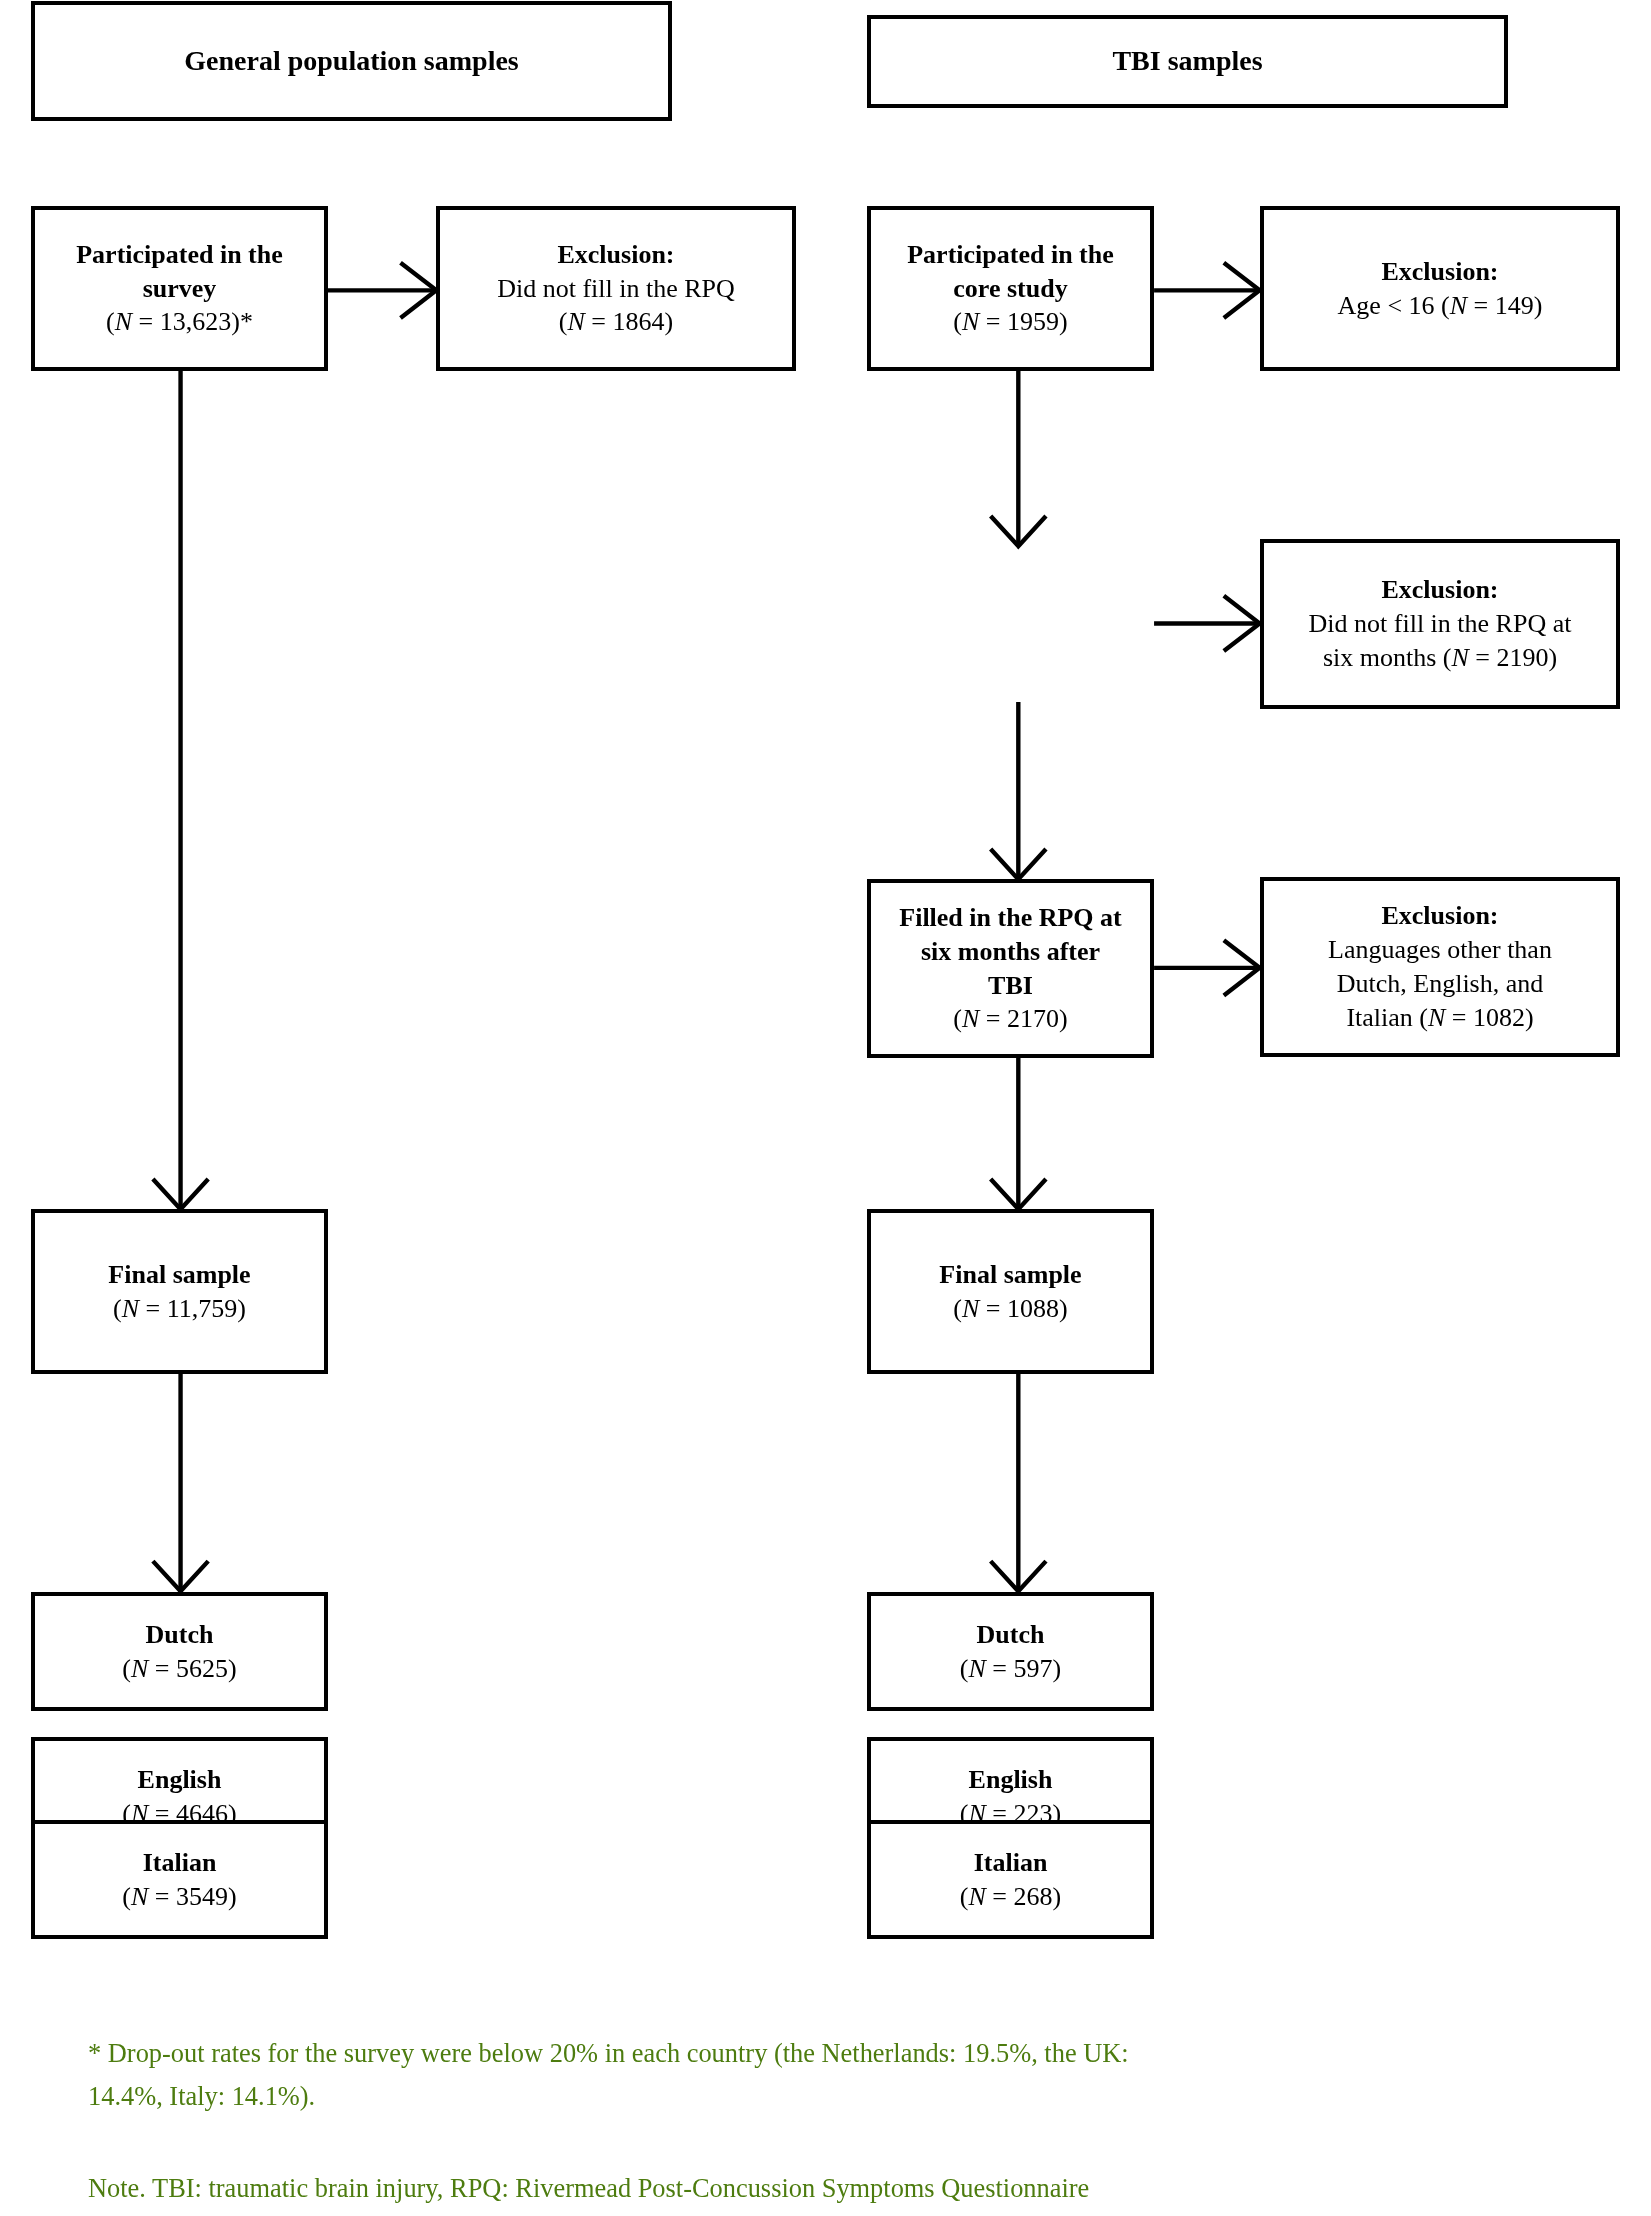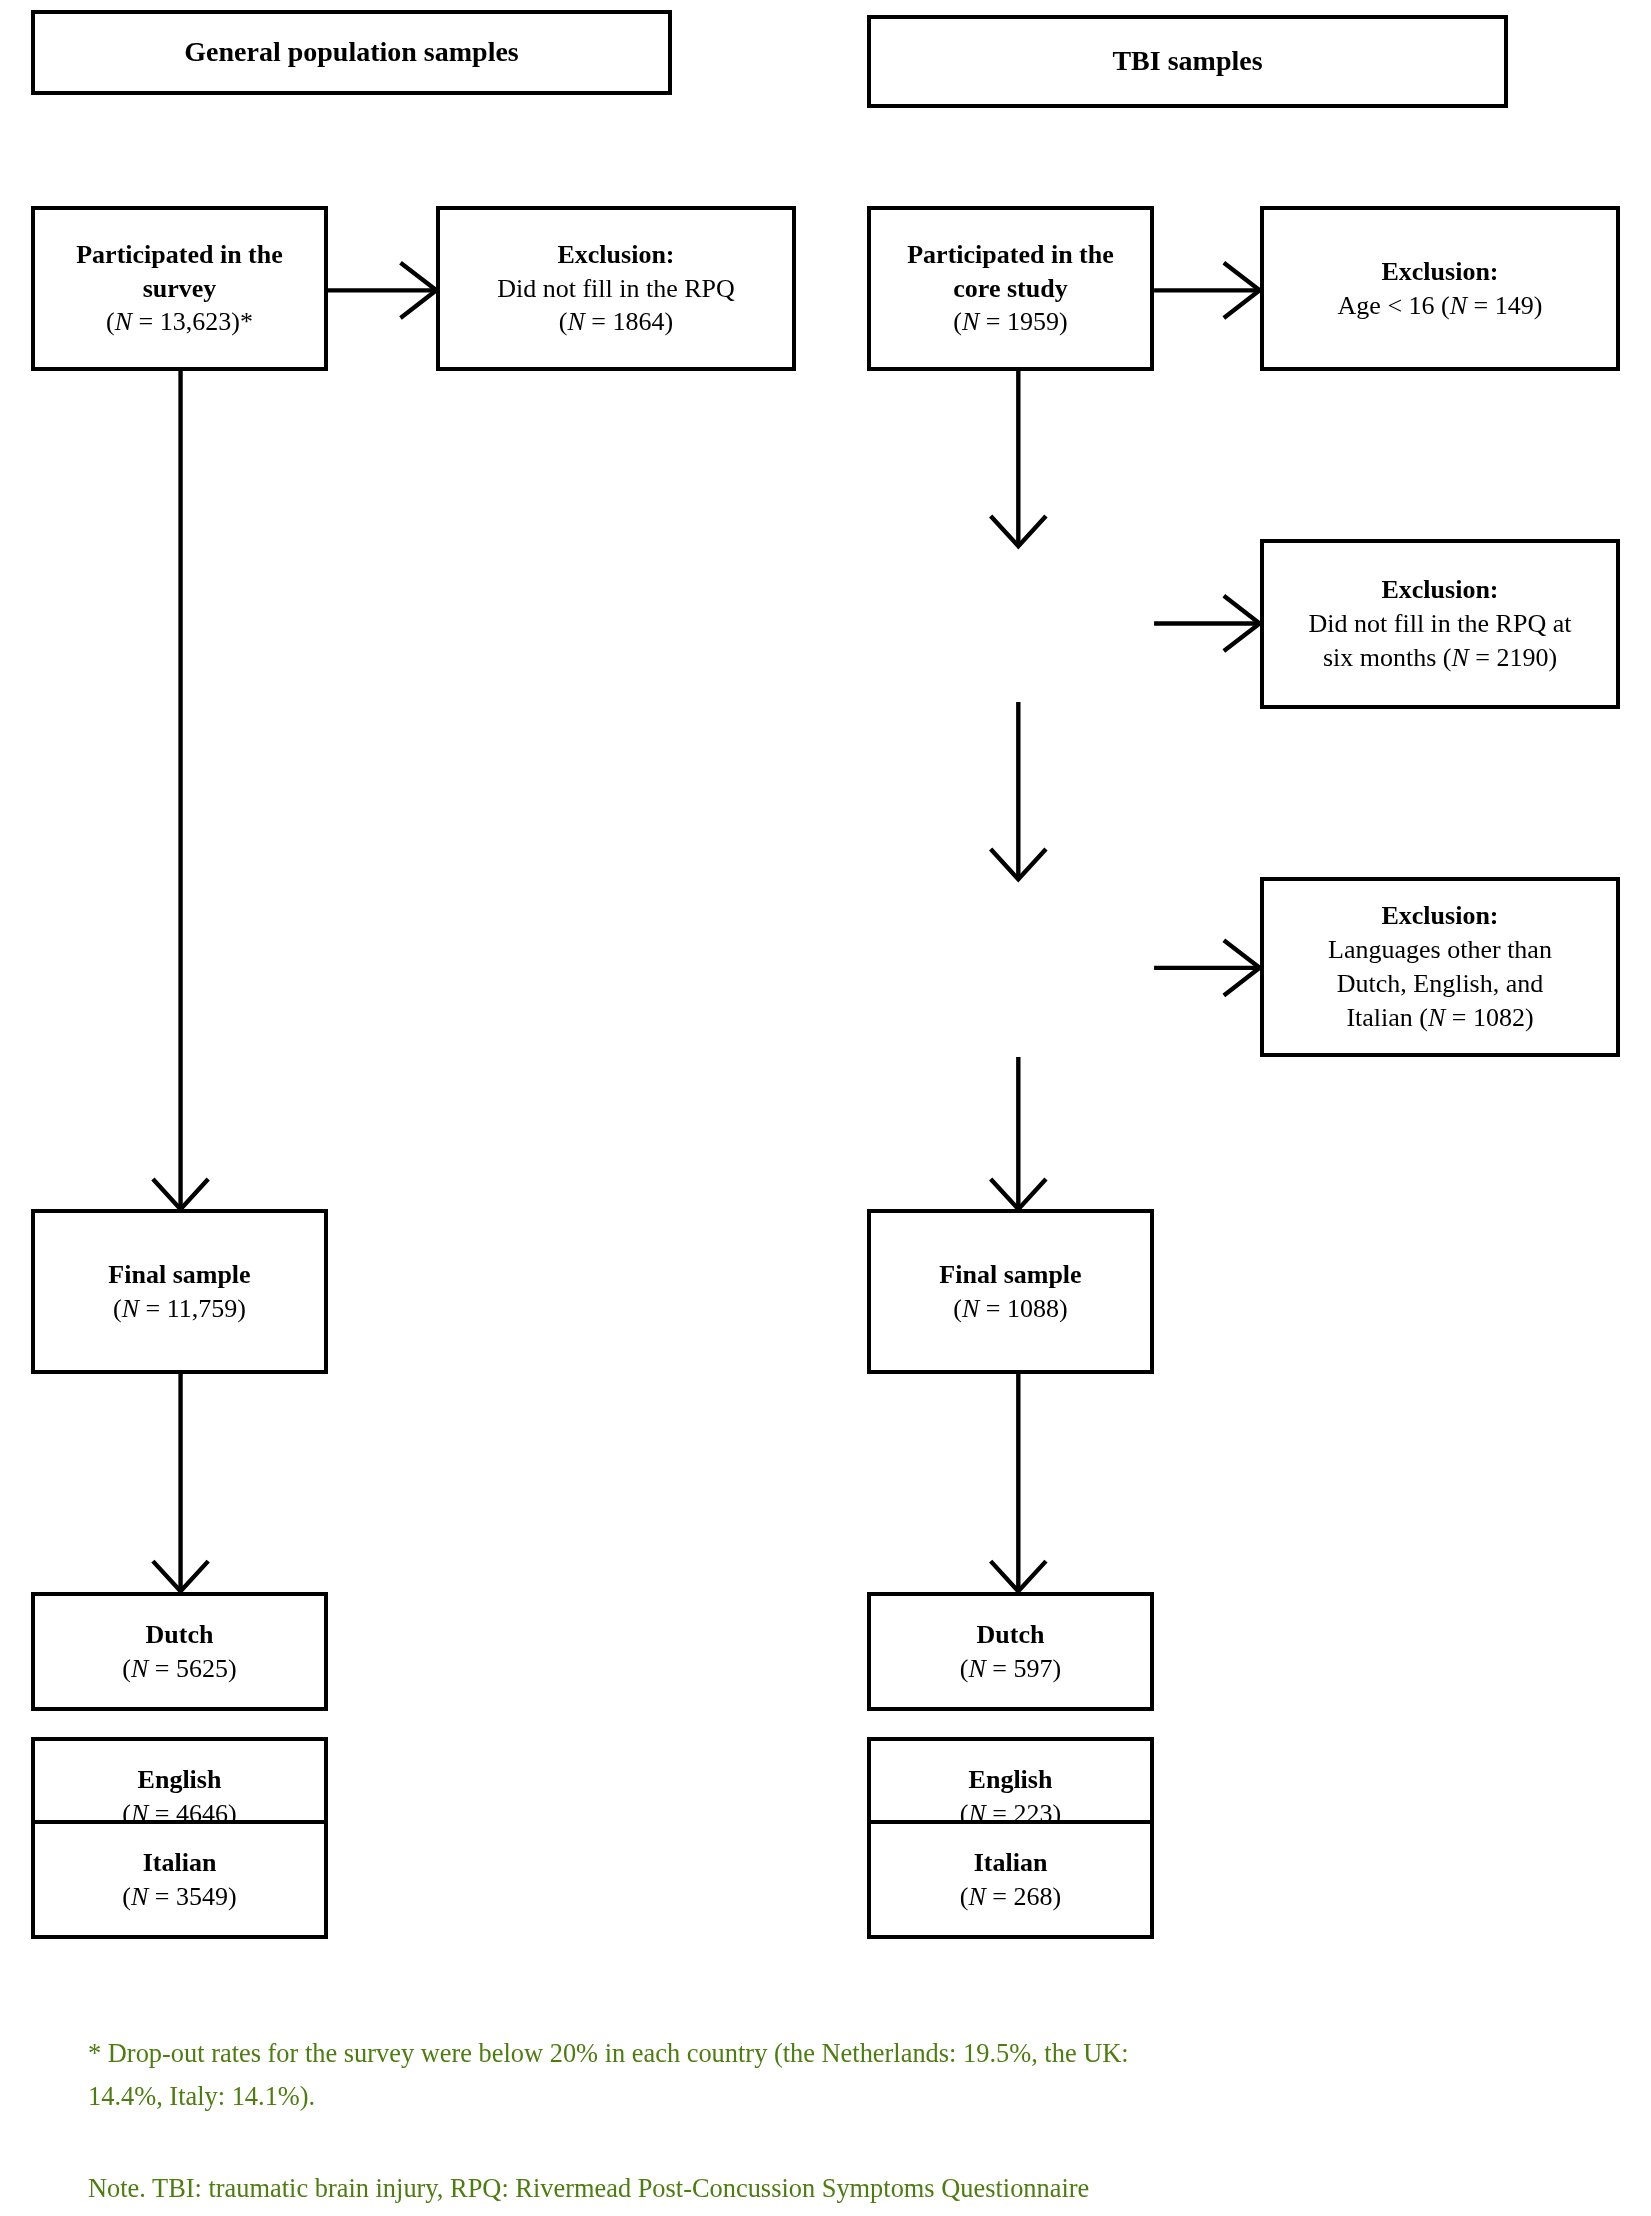--- a/index.html
+++ b/index.html
@@ -69,21 +69,21 @@
       <polyline points="1947,1496 2004,1540 1947,1584" stroke-width="7"></polyline>
 
       <line x1="1620" y1="1682" x2="1620" y2="1920"></line>
       <polyline points="1576,1876 1620,1924 1664,1876" stroke-width="7"></polyline>
 
       <line x1="1620" y1="2185" x2="1620" y2="2528"></line>
       <polyline points="1576,2484 1620,2532 1664,2484" stroke-width="7"></polyline>
     </g>
   </svg>
 
-  <div class="box hdr" style="left:31px;top:10px;width:641px;height:85px;">
+  <div class="box hdr" style="left:31px;top:1px;width:641px;height:120px;">
     <span class="ln">General population samples</span>
   </div>
 
   <div class="box hdr" style="left:867px;top:15px;width:641px;height:93px;">
     <span class="ln">TBI samples</span>
   </div>
 
   <div class="box" style="left:31px;top:206px;width:297px;height:165px;">
     <span class="ln bold">Participated in the</span>
     <span class="ln bold">survey</span>
@@ -127,20 +127,26 @@
     <span class="ln"><span>Age &lt; 16 (</span><span class="ital">N</span><span> = 149)</span></span>
   </div>
 
 
   <div class="box" style="left:1260px;top:539px;width:360px;height:170px;">
     <span class="ln bold">Exclusion:</span>
     <span class="ln">Did not fill in the RPQ at</span>
     <span class="ln"><span>six months (</span><span class="ital">N</span><span> = 2190)</span></span>
   </div>
 
+  <div class="box" style="left:867px;top:879px;width:287px;height:179px;">
+    <span class="ln bold">Filled in the RPQ at</span>
+    <span class="ln bold">six months after</span>
+    <span class="ln bold">TBI</span>
+    <span class="ln"><span>(</span><span class="ital">N</span><span> = 2170)</span></span>
+  </div>
 
   <div class="box" style="left:1260px;top:877px;width:360px;height:180px;">
     <span class="ln bold">Exclusion:</span>
     <span class="ln">Languages other than</span>
     <span class="ln">Dutch, English, and</span>
     <span class="ln"><span>Italian (</span><span class="ital">N</span><span> = 1082)</span></span>
   </div>
 
   <div class="box" style="left:867px;top:1209px;width:287px;height:165px;">
     <span class="ln bold">Final sample</span>

